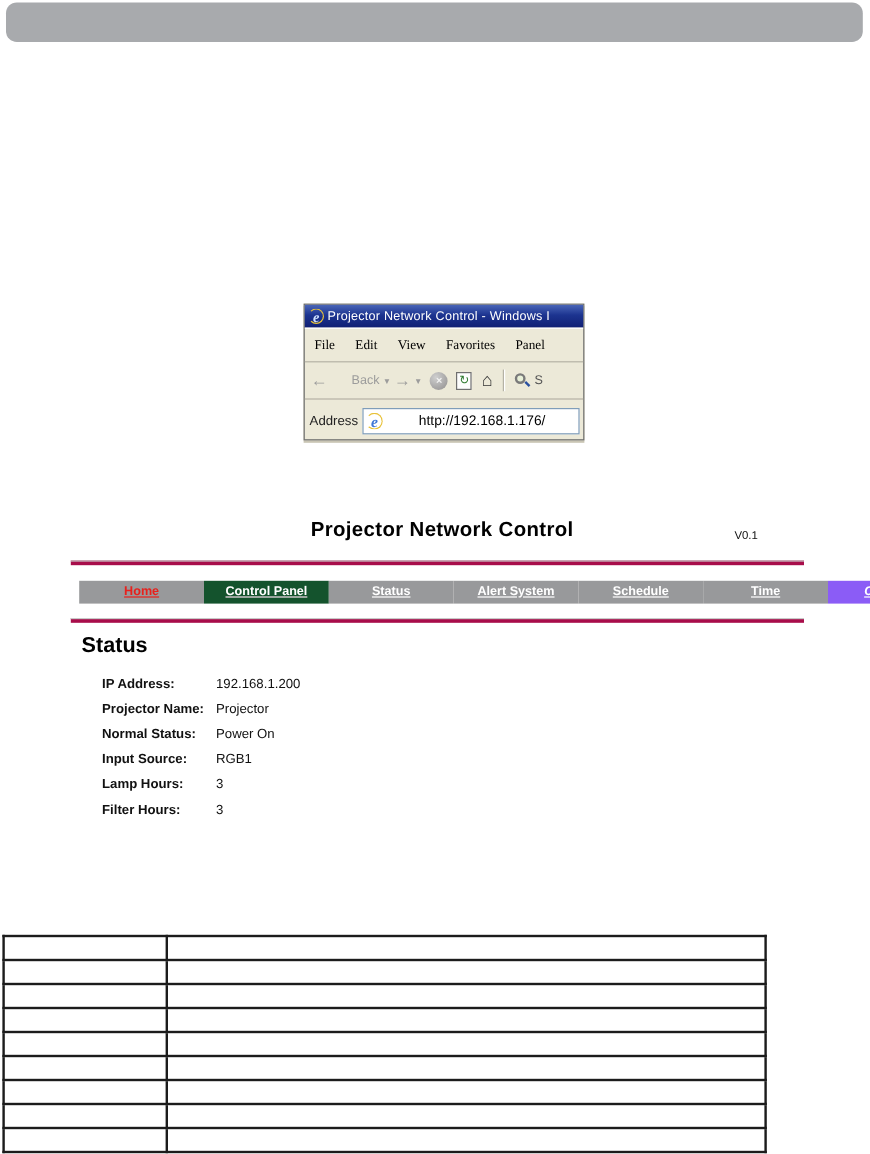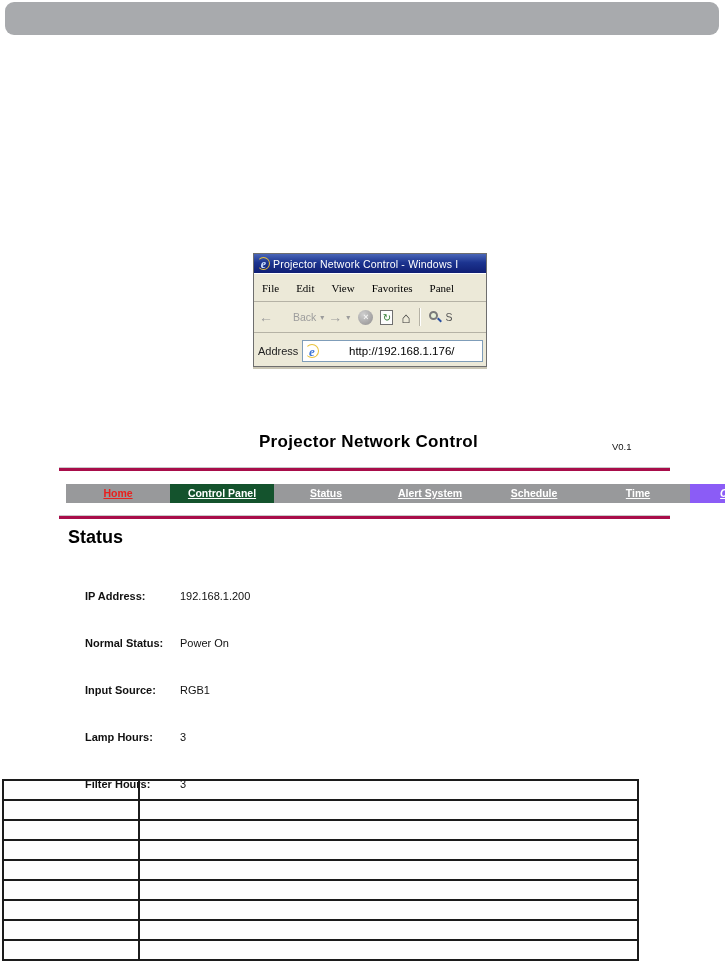--- a/index.html
+++ b/index.html
@@ -64,21 +64,21 @@
   .line-1{top:467px;}
   .line-2{top:515px;}
   .nav-bar{position:absolute;left:66px;top:483px;width:602px;height:20px;
            display:flex;justify-content:space-between;align-items:center;}
   .nav-btn{background:#98999b;height:19px;min-width:56px;padding:0 24px;
            display:flex;align-items:center;justify-content:center;cursor:pointer;}
   .nav-label{color:#ffffff;font-size:10.5px;font-weight:bold;text-decoration:underline;
              white-space:nowrap;}
   .status-heading{position:absolute;left:68px;top:527px;font-size:18px;font-weight:bold;}
   .status-list{position:absolute;left:0;top:561px;width:500px;}
-  .status-row{position:relative;height:21px;margin-top:26px;}
+  .status-row{position:relative;height:21px;}
   .status-label{position:absolute;left:85px;top:3px;font-size:11px;font-weight:bold;color:#111;}
   .status-value{position:absolute;left:180px;top:3px;font-size:11px;color:#111;}
 
   
   .ref-table{position:absolute;left:2px;top:779px;width:637px;border-collapse:collapse;
              table-layout:fixed;}
   .ref-table td{border:2px solid #1c1c1c;height:18px;padding:0;}
   .ref-table .c1{width:134px;}
 </style>
 </head>
@@ -160,20 +160,24 @@
   <div class="accent-line line-2" style="background: rgb(168, 13, 74);"></div>
 
   <div class="status-heading">Status</div>
 
   <div class="status-list">
     <div class="status-row">
       <span class="status-label">IP Address:</span>
       <span class="status-value">192.168.1.200</span>
     </div>
     <div class="status-row">
+      <span class="status-label">Projector Name:</span>
+      <span class="status-value">Projector</span>
+    </div>
+    <div class="status-row">
       <span class="status-label">Normal Status:</span>
       <span class="status-value">Power On</span>
     </div>
     <div class="status-row">
       <span class="status-label">Input Source:</span>
       <span class="status-value">RGB1</span>
     </div>
     <div class="status-row">
       <span class="status-label">Lamp Hours:</span>
       <span class="status-value">3</span>

